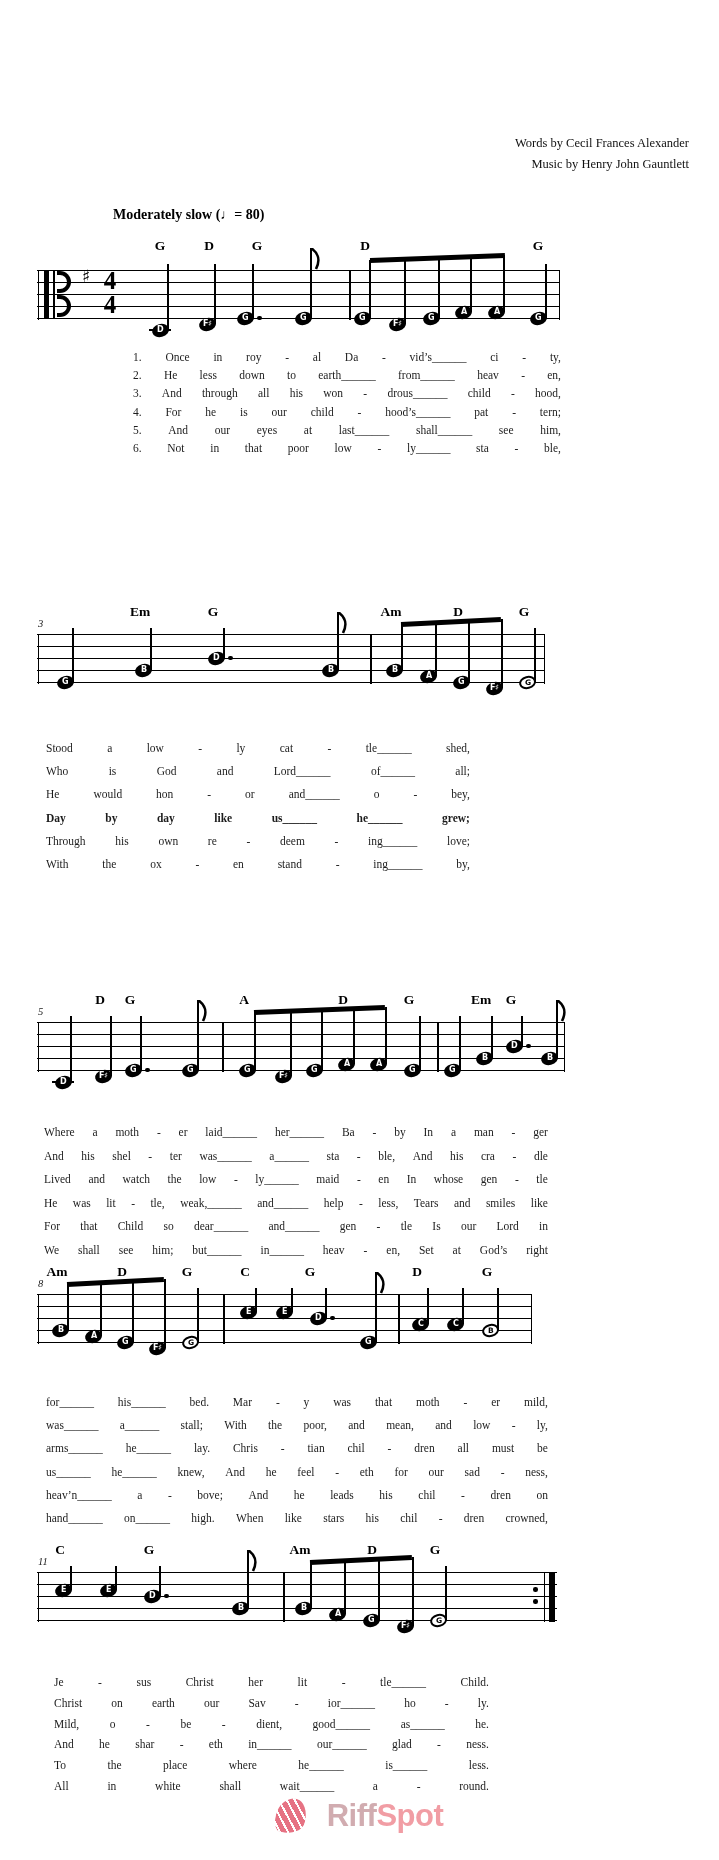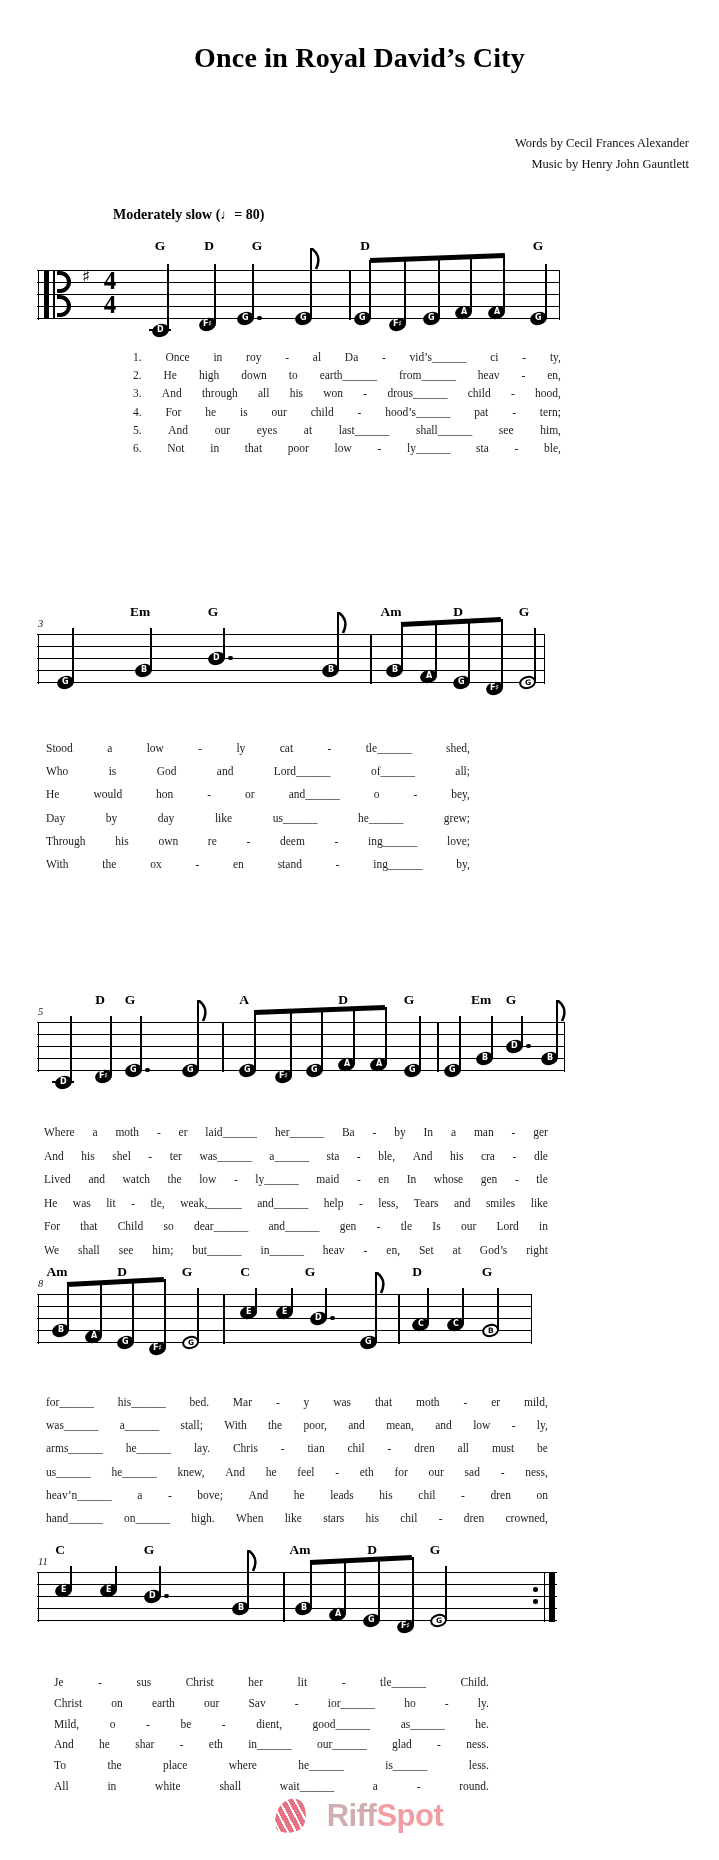--- a/index.html
+++ b/index.html
@@ -43,21 +43,20 @@
   .pick{width:30px;height:36px;transform:rotate(14deg);
         border-radius:55% 45% 72% 28% / 58% 58% 42% 42%;
         background:repeating-linear-gradient(48deg,transparent 0 5px,#ffffff 5px 7px),#e25a6e;}
   .logo-text{font-family:"Liberation Sans","DejaVu Sans",sans-serif;font-weight:bold;font-size:31px;
              letter-spacing:-.5px;}
 </style>
 </head>
 <body>
 
 <div class="page">
-  <div class="title">Once in Royal David’s City</div>
   <div class="credit" style="top:136px">Words by Cecil Frances Alexander</div>
   <div class="credit" style="top:157px">Music by Henry John Gauntlett</div>
   <div class="tempo">Moderately slow  (♩= 80)</div>
 
   <div id="score">
       <div class="system">
         <div class="chord" style="left: 160px; top: 238px;">G</div>
         <div class="chord" style="left: 209px; top: 238px;">D</div>
         <div class="chord" style="left: 257px; top: 238px;">G</div>
         <div class="chord" style="left: 365px; top: 238px;">D</div>
@@ -134,21 +133,21 @@
             <span class="tok">Da</span>
             <span class="tok">-</span>
             <span class="tok">vid’s______</span>
             <span class="tok">ci</span>
             <span class="tok">-</span>
             <span class="tok">ty,</span>
           </div>
           <div class="lyric-line" style="height: 18.2px;">
             <span class="tok">2.</span>
             <span class="tok">He</span>
-            <span class="tok">high</span>
+            <span class="tok">less</span>
             <span class="tok">down</span>
             <span class="tok">to</span>
             <span class="tok">earth______</span>
             <span class="tok">from______</span>
             <span class="tok">heav</span>
             <span class="tok">-</span>
             <span class="tok">en,</span>
           </div>
           <div class="lyric-line" style="height: 18.2px;">
             <span class="tok">3.</span>
@@ -283,21 +282,21 @@
             <span class="tok">He</span>
             <span class="tok">would</span>
             <span class="tok">hon</span>
             <span class="tok">-</span>
             <span class="tok">or</span>
             <span class="tok">and______</span>
             <span class="tok">o</span>
             <span class="tok">-</span>
             <span class="tok">bey,</span>
           </div>
-          <div class="lyric-line" style="height: 23.2px;">
+          <div class="lyric-line" style="height: 23.2px; font-weight: bold;">
             <span class="tok">Day</span>
             <span class="tok">by</span>
             <span class="tok">day</span>
             <span class="tok">like</span>
             <span class="tok">us______</span>
             <span class="tok">he______</span>
             <span class="tok">grew;</span>
           </div>
           <div class="lyric-line" style="height: 23.2px;">
             <span class="tok">Through</span>

